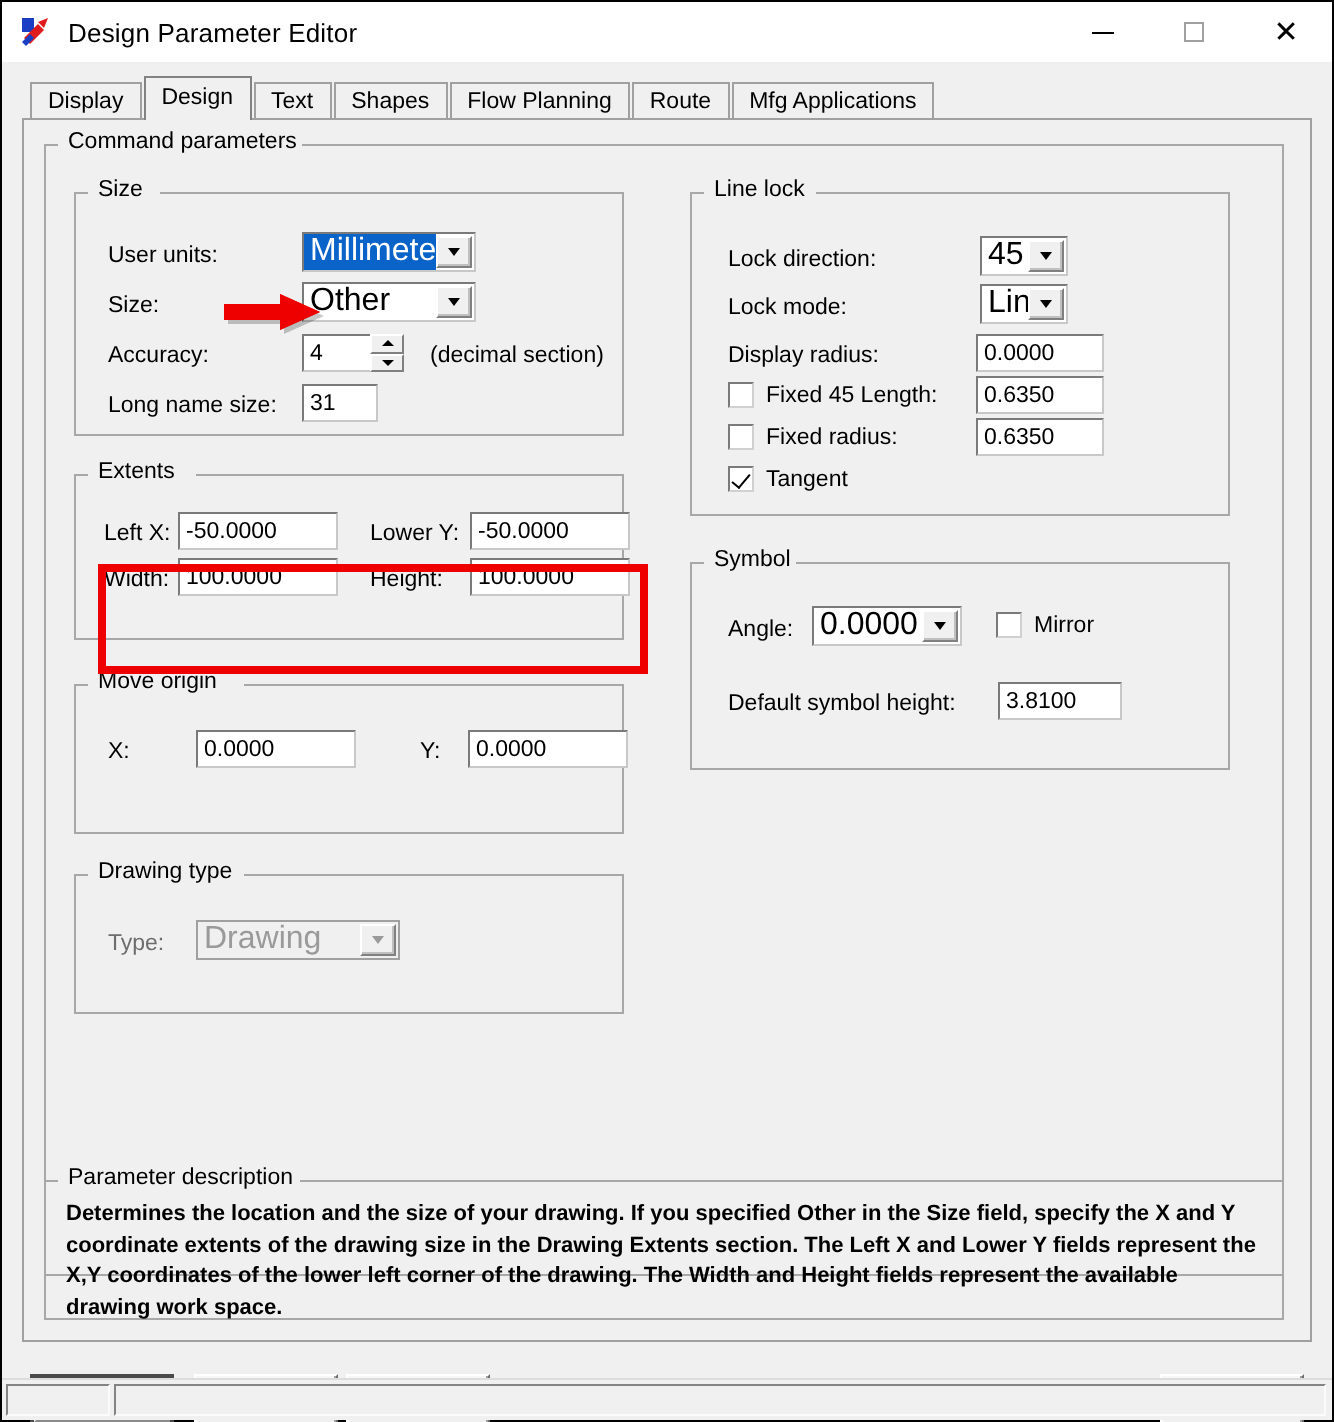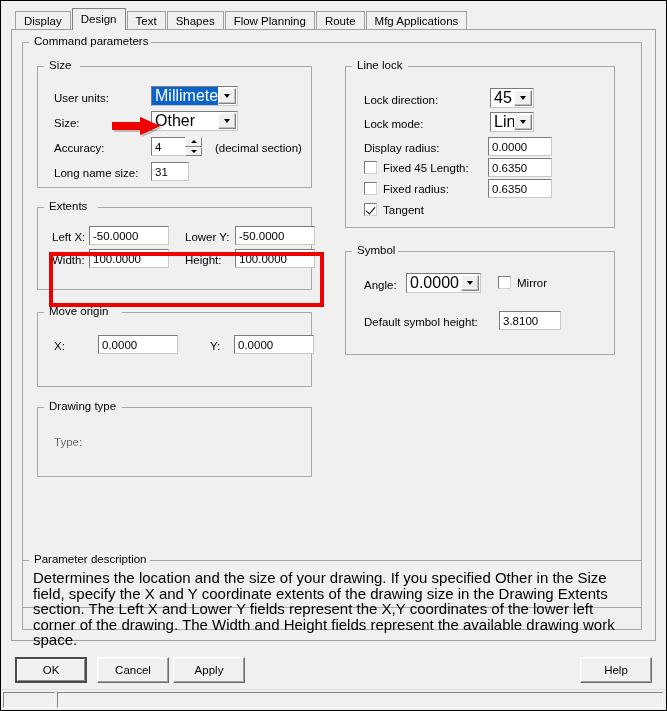--- a/index.html
+++ b/index.html
@@ -336,23 +336,24 @@
     position: absolute;
     box-sizing: border-box;
     border: 1px solid #a8a8a8;
     border-top: none;
   }
   .desctext {
     position: absolute;
     left: 10px;
     top: 10px;
     width: 600px;
-    font-size: 15px;
+    font-size: 11px;
     line-height: 15.5px;
     color: #000;
+    font-weight: bold;
   }
   
   .btnrow {
     position: absolute;
     left: 0;
     right: 0;
     top: 648px;
     height: 42px;
   }
   .btn {
@@ -408,20 +409,42 @@
     margin: 2px 0 2px 2px;
   }
   .status-pane.small { width: 52px; }
   .status-pane.large { flex: 1 1 auto; margin-right: 3px; }
 </style>
 </head>
 <body>
 
 <div class="window">
 
+  <div class="titlebar">
+    <div class="title-icon">
+      <svg width="18" height="18" viewBox="0 0 18 18">
+        <path d="M2 2 L8 2 L8 9 L2 9 Z" fill="#1a3fc4"></path>
+        <path d="M3 12 L10 5 L13 8 L6 15 Z" fill="#e01b1b"></path>
+        <path d="M10 4 L15 2 L13 7 Z" fill="#e01b1b"></path>
+        <path d="M2 14 L6 10 L8 12 L4 16 Z" fill="#1a3fc4"></path>
+      </svg>
+    </div>
+    <div class="title-text">Design Parameter Editor</div>
+    <div class="win-controls">
+      <div class="win-btn">
+          <span class="glyph-min"></span>
+        </div>
+      <div class="win-btn">
+          <span class="glyph-max"></span>
+        </div>
+      <div class="win-btn close">
+          <span class="glyph-close">✕</span>
+        </div>
+    </div>
+  </div>
 
   <div class="client">
 
     <div class="tabstrip">
       <div class="tab">Display</div>
       <div class="tab active">Design</div>
       <div class="tab">Text</div>
       <div class="tab">Shapes</div>
       <div class="tab">Flow Planning</div>
       <div class="tab">Route</div>
@@ -503,20 +526,26 @@
           <div class="lbl" style="left:172px; top:27px;">Y:</div>
           <div class="field" style="left:196px; top:23px; width:80px;">0.0000</div>
         </div>
 
         <div class="group" style="left:14px; top:365px; width:275px; height:70px;">
           <div class="group-topline" style="left:0; width:6px;"></div>
           <div class="group-topline" style="left:84px; right:0;"></div>
           <div class="group-title">Drawing type</div>
 
           <div class="lbl dim" style="left:16px; top:28px;">Type:</div>
+          <div class="combo disabled" style="left:60px; top:23px; width:102px;">
+            <div class="ctext">Drawing</div>
+            <div class="cbtn">
+                <span class="arrow-down"></span>
+              </div>
+          </div>
         </div>
 
         <div class="group" style="left:322px; top:24px; width:270px; height:162px;">
           <div class="group-topline" style="left:0; width:6px;"></div>
           <div class="group-topline" style="left:62px; right:0;"></div>
           <div class="group-title">Line lock</div>
 
           <div class="lbl" style="left:18px; top:27px;">Lock direction:</div>
           <div class="combo" style="left:144px; top:22px; width:44px;">
             <div class="ctext">45</div>

